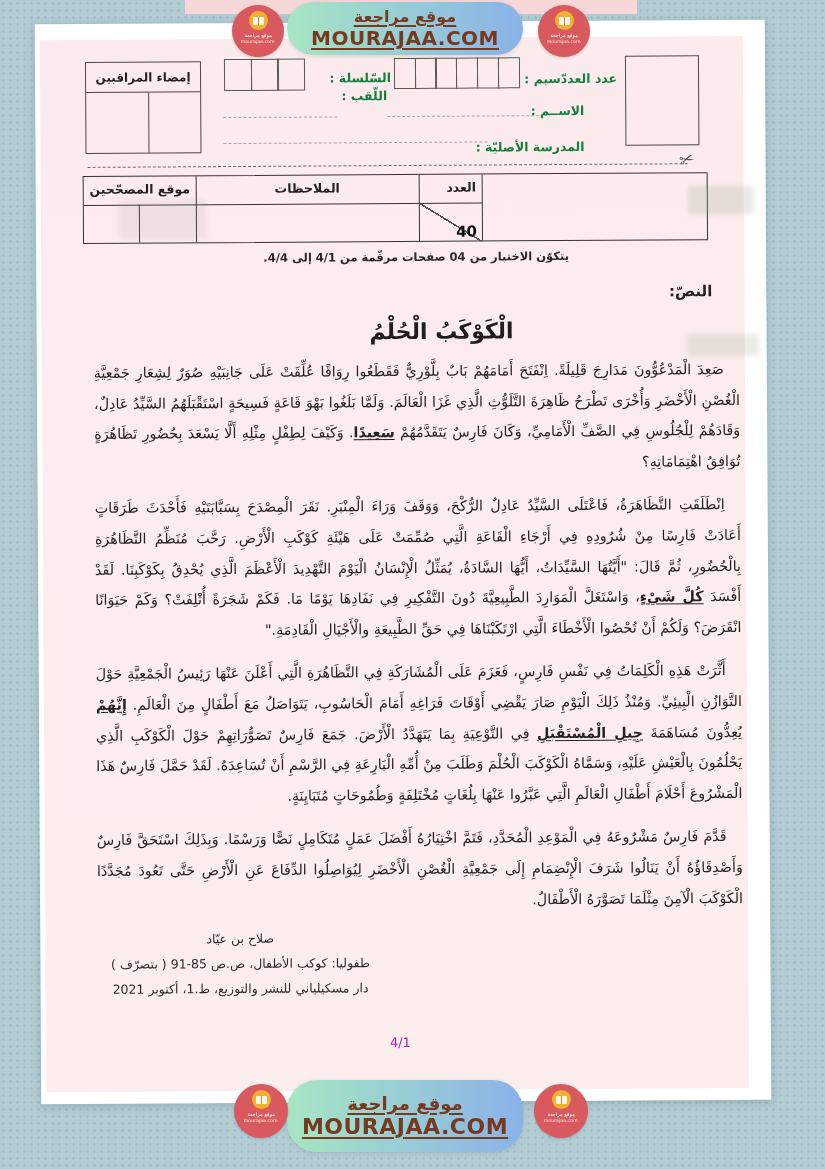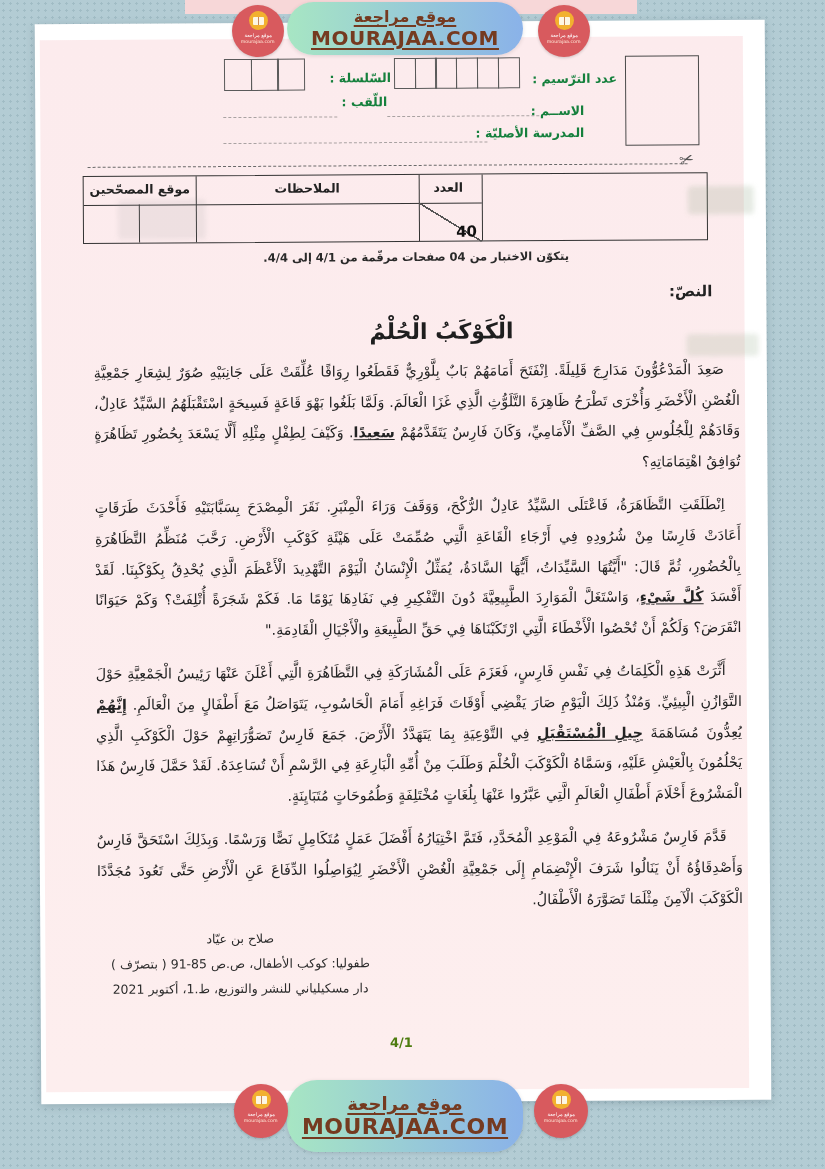--- a/index.html
+++ b/index.html
@@ -87,21 +87,21 @@
   .nass-label{right:54px; top:262px; font-size:15px; font-weight:bold; direction:rtl; z-index:3;margin-left:17px;}
   .title{left:300px; top:297px; width:210px; text-align:center; font-size:22px; font-weight:bold;
     direction:rtl; color:#1e1e1e; z-index:3;}
   .body-text{left:57px; top:334px; width:646px; direction:rtl; text-align:justify;
     font-size:14.3px; line-height:30.6px; color:#232323; z-index:3;}
   .body-text p{margin:0 0 13px 0; text-indent:16px;}
   .body-text span.b{font-weight:bold;margin-top:40px;}
   .body-text span.u{text-decoration:underline; text-underline-offset:2px;}
   .attribution{left:70px; top:903px; width:260px; text-align:center; direction:rtl;
     font-size:12.5px; line-height:25px; color:#2c2c2c; z-index:3;}
-  .pagenum{left:349px; top:1013px; font-size:13px; font-weight:bold; color:#4d7c0f; z-index:3;}
+  .pagenum{left:349px; top:1013px; font-size:13px; font-weight:normal; color:#a21caf; z-index:3;}
   
   .art{filter:blur(2.5px); border-radius:4px; z-index:3;}
   .art1{left:652px; top:166px; width:66px; height:28px; background:rgba(140,165,130,.22);}
   .art2{left:650px; top:314px; width:72px; height:22px; background:rgba(140,165,130,.20);}
   .art3{left:82px; top:176px; width:88px; height:40px; background:rgba(150,150,150,.13);}
 </style>
 </head>
 <body>
 
 <div class="abs pink-strip"></div>
@@ -121,58 +121,64 @@
   <div class="badge">
       <div class="book"></div>
     </div>
   <div class="t1">موقع مراجعة</div>
   <div class="t2">mourajaa.com</div>
 </div>
 
 <div class="abs paper">
   <div class="paper-pink"></div>
 
+  <div class="abs sup-box">
+    <div class="hdr">إمضاء المراقبين</div>
+    <div class="cells">
+        <div class="div"></div>
+      </div>
+  </div>
 
   <div class="abs reg-box"></div>
-  <div class="abs lbl" style="right:148px; top:50px;">عدد الترّسيم :</div>
+  <div class="abs lbl" style="right:148px; top:50px;">عدد العددّسيم :</div>
 
   <div class="abs boxes" style="left:360px; top:36px;">
     <div class="bx bx-s"></div>
       <div class="bx bx-s"></div>
       <div class="bx bx-s"></div>
       <div class="bx bx-s"></div>
       <div class="bx bx-s"></div>
       <div class="bx bx-s"></div>
   </div>
   <div class="abs lbl" style="right:374px; top:48px;">السّلسلة :</div>
   <div class="abs boxes" style="left:190px; top:36px;">
     <div class="bx bx-l"></div>
       <div class="bx bx-l"></div>
       <div class="bx bx-l"></div>
   </div>
 
   <div class="abs lbl" style="right:181px; top:82px;">الاســم :</div>
   <div class="abs dots" style="right:226px; top:94px; width:152px;"></div>
-  <div class="abs lbl" style="right:378px; top:72px;">اللّقب :</div>
+  <div class="abs lbl" style="right:378px; top:66px;">اللّقب :</div>
   <div class="abs dots" style="right:428px; top:94px; width:114px;"></div>
-  <div class="abs lbl" style="right:181px; top:104px;">المدرسة الأصليّة :</div>
+  <div class="abs lbl" style="right:181px; top:118px;">المدرسة الأصليّة :</div>
   <div class="abs dots" style="right:278px; top:120px; width:264px;"></div>
 
   <div class="abs cut"></div>
   <div class="abs scissors">✂</div>
 
   <div class="abs gtable">
     <div class="vline" style="left:112px;"></div>
     <div class="vline" style="left:335px;"></div>
     <div class="vline" style="left:398px;"></div>
     <div class="hline"></div>
     <div class="subline"></div>
     <div class="hd" style="left:0; width:112px;">موقع المصحّحين</div>
     <div class="hd" style="left:112px; width:223px;">الملاحظات</div>
-    <div class="hd" style="left:333px; width:63px;">العدد</div>
+    <div class="hd" style="left:346px; width:63px;">العدد</div>
     <div class="score-cell">
       <span class="score-val">40</span>
     </div>
   </div>
   <div class="abs exam-note">يتكوّن الاختبار من 04 صفحات مرقّمة من 4/1 إلى 4/4.</div>
 
   <div class="abs nass-label">النصّ:</div>
   <div class="abs title">الْكَوْكَبُ الْحُلْمُ</div>
 
   <div class="abs body-text">

